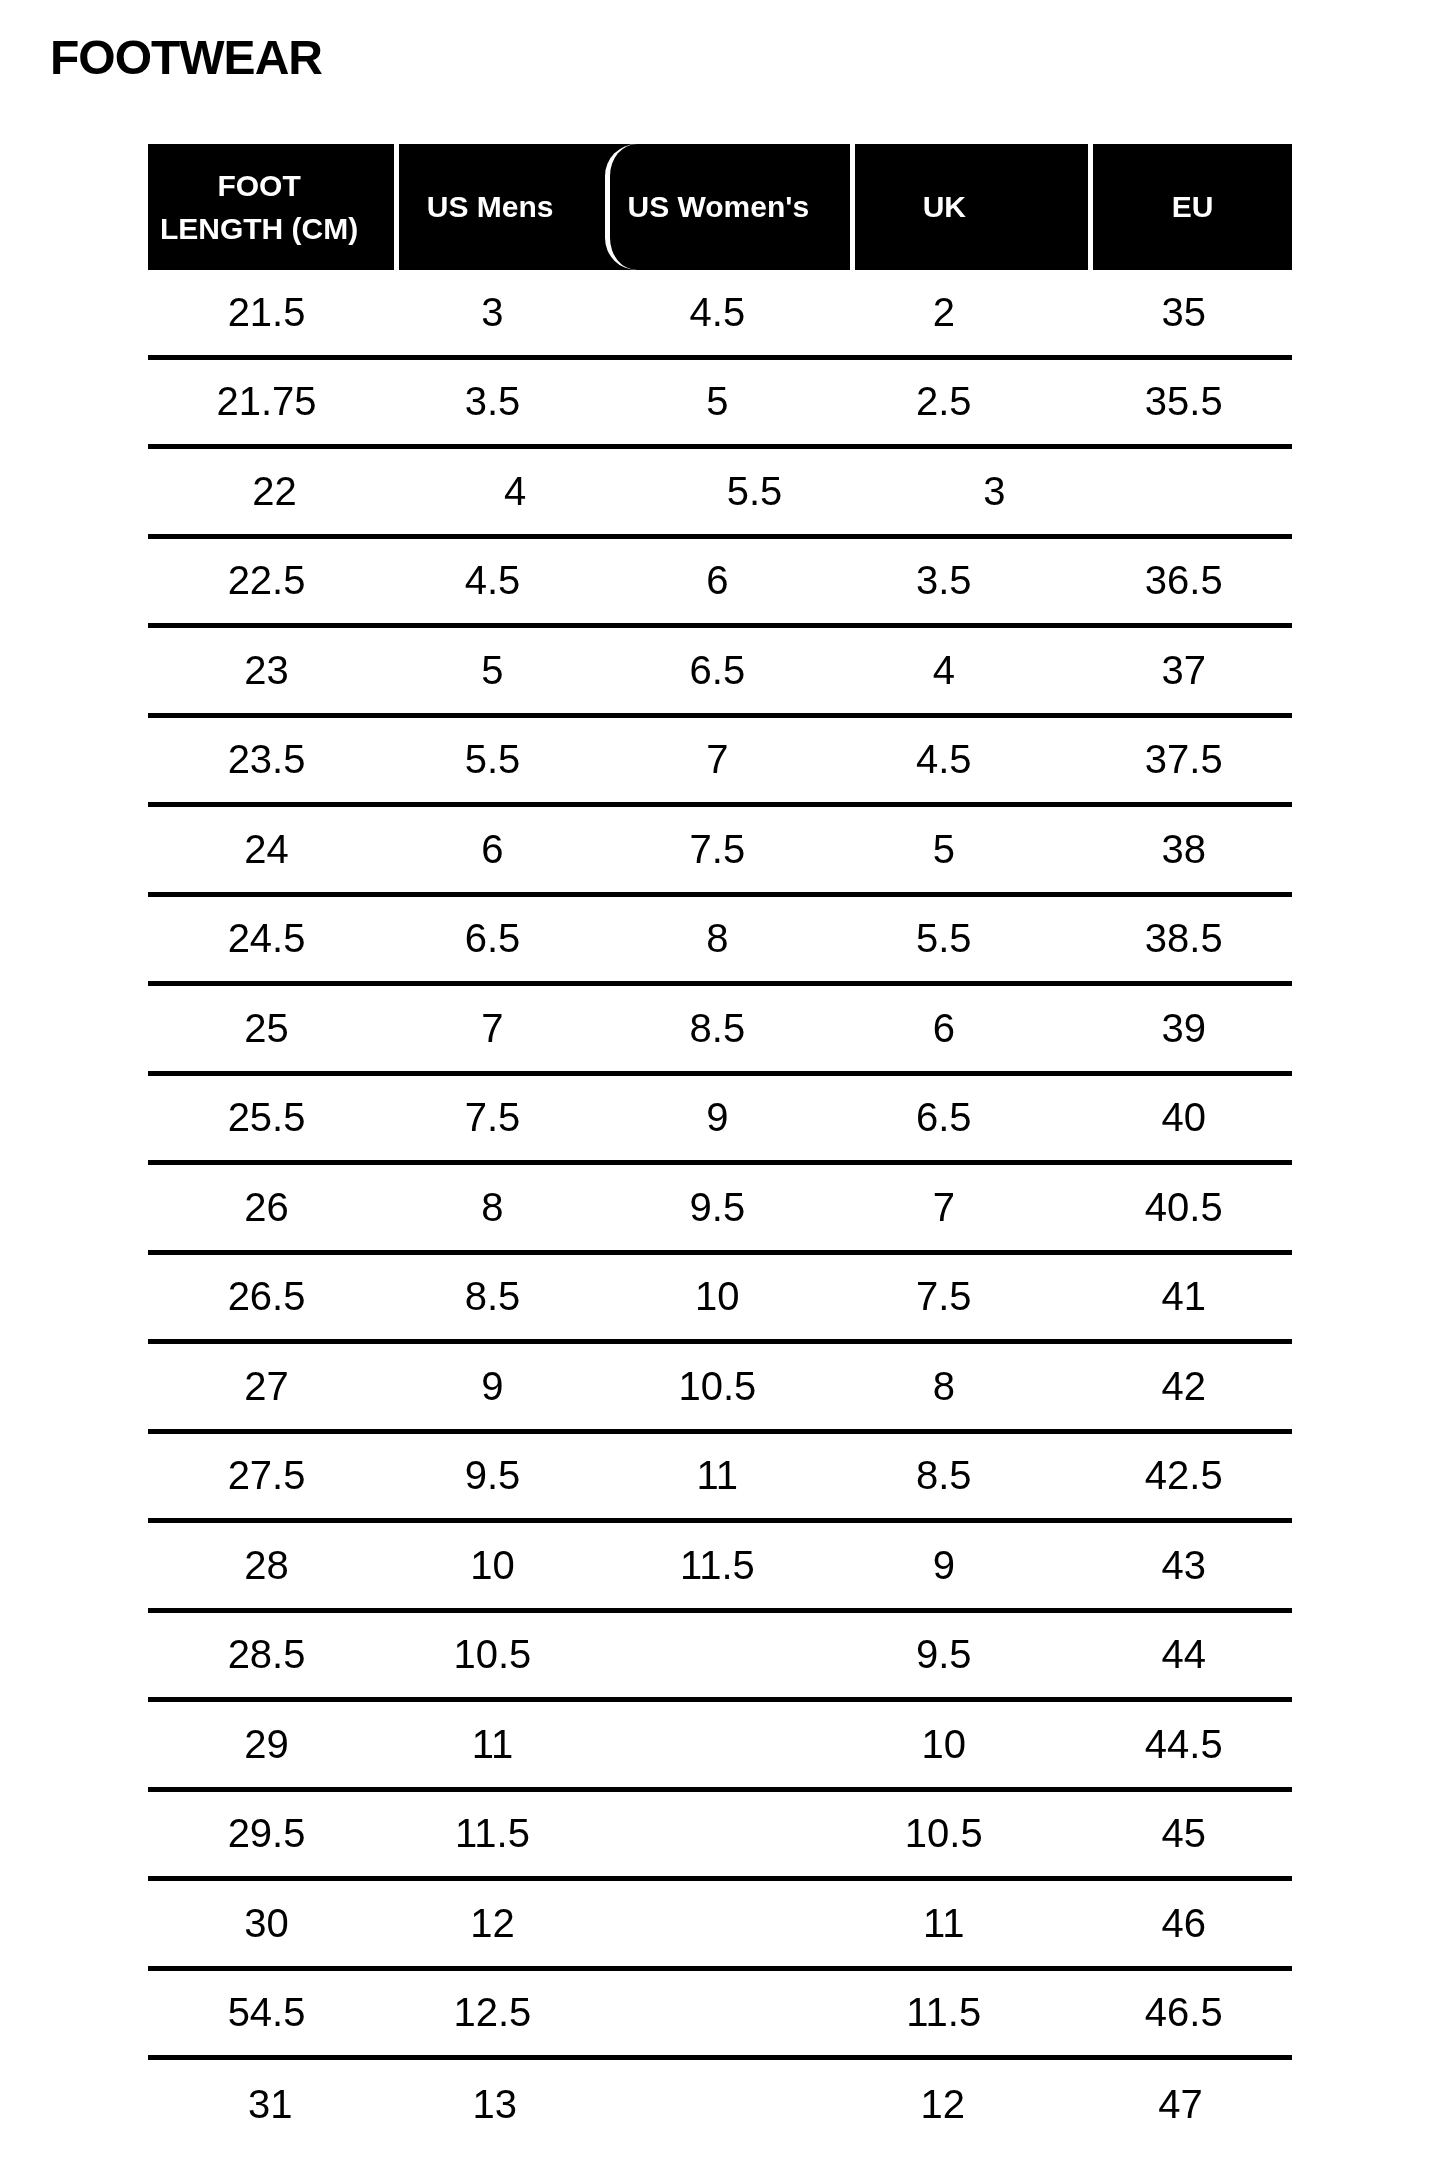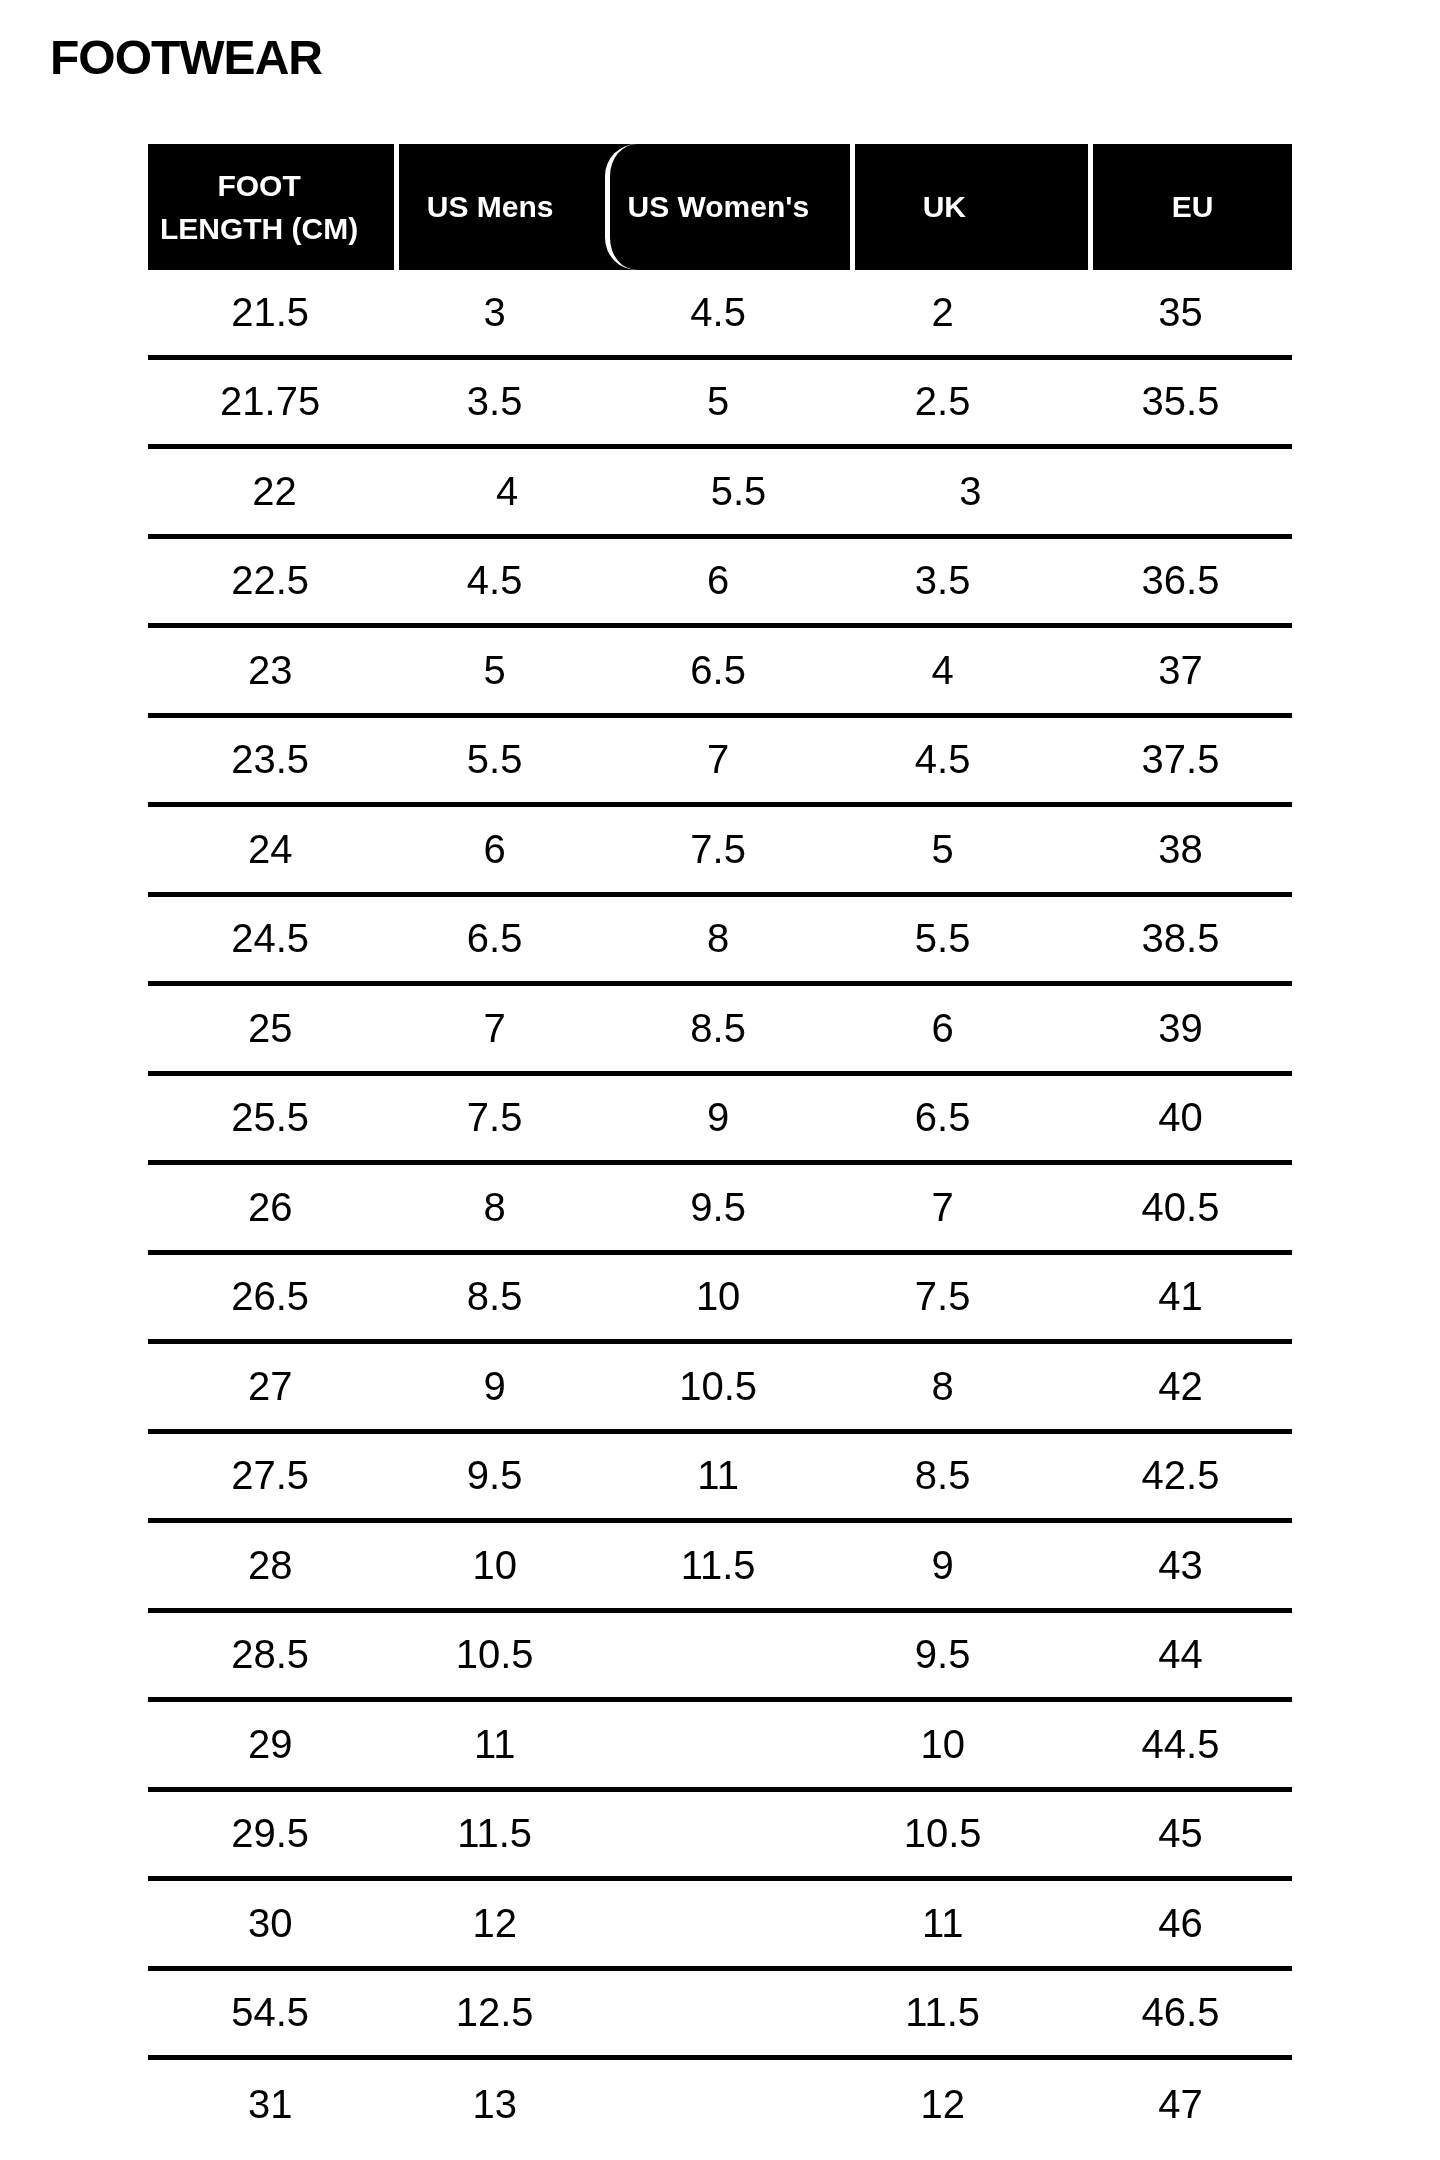--- a/index.html
+++ b/index.html
@@ -50,21 +50,21 @@
     line-height: 1.45;
     padding: 0 8px;
   }
   .th + .th { border-left: 5px solid var(--header-separator, #ffffff); }
   .tbody { width: 100%; }
   .tr {
     display: flex;
     height: 89.5px;
     background: var(--background, #ffffff);
   }
-  .tr:not(:last-child) { border-bottom: 5px solid var(--divider, #000000); }
+  .tr:not(:last-child) { border-bottom: 5px solid var(--divider, #000000); gap: 8px; }
   .td {
     display: flex;
     align-items: center;
     justify-content: center;
     text-align: center;
     font-size: 40px;
     color: var(--body-text, #000000);
   }
   .col-0 { width: 22.12%; }
   .col-1 { width: 18.53%; }

